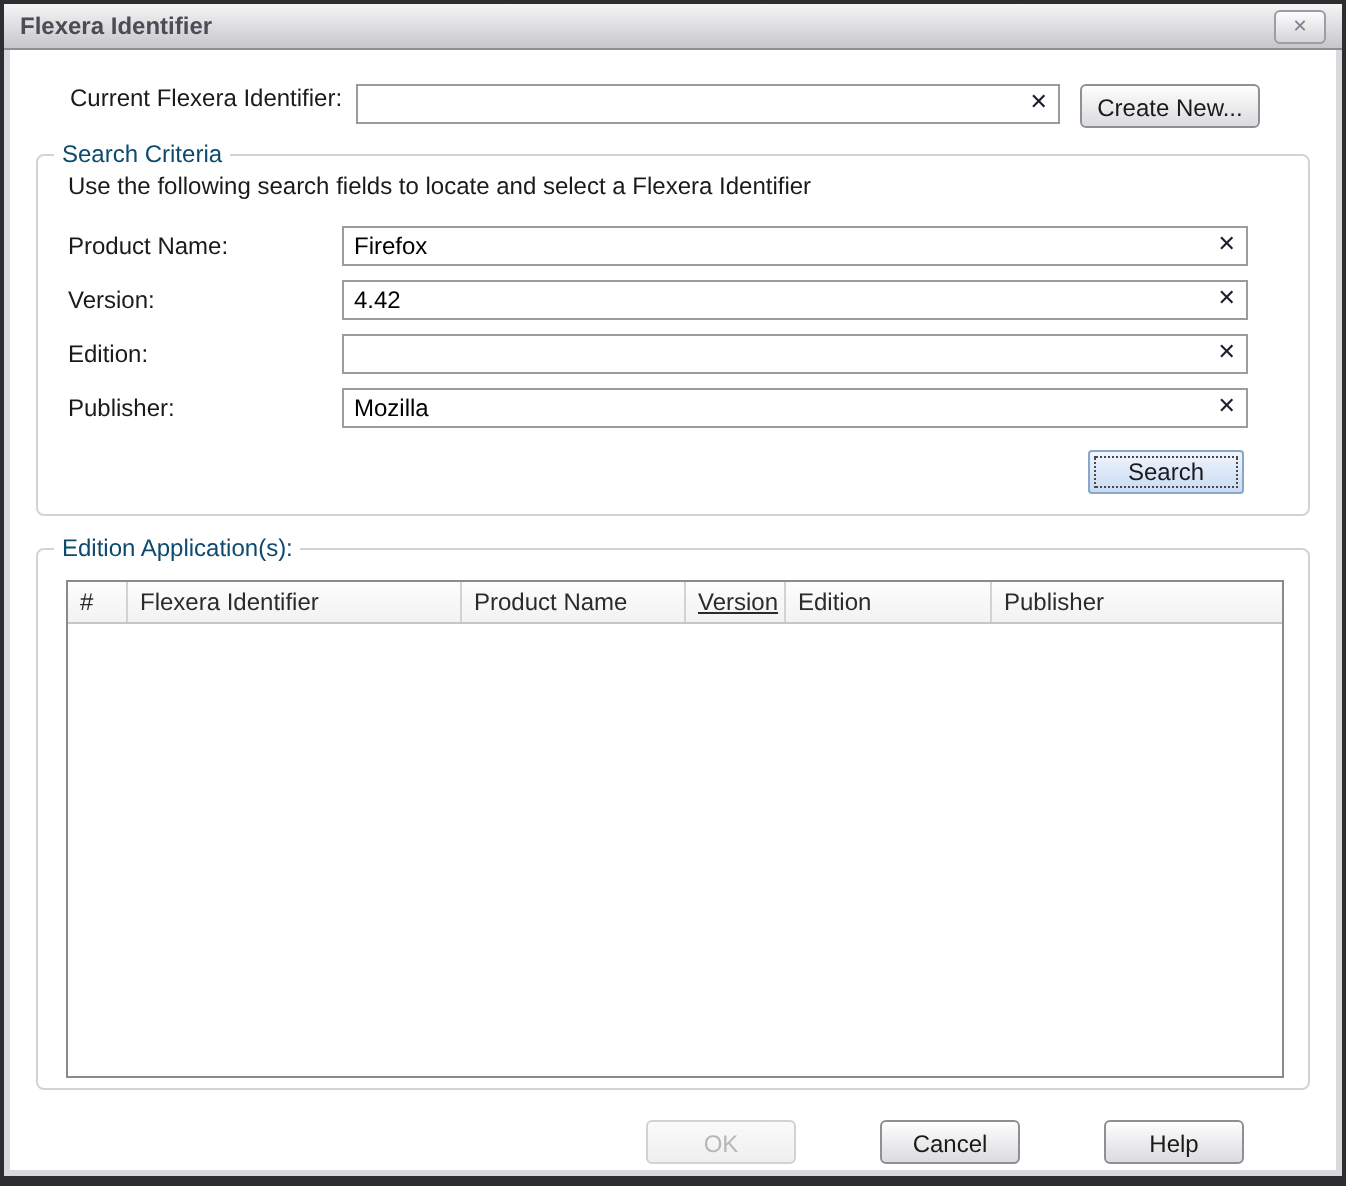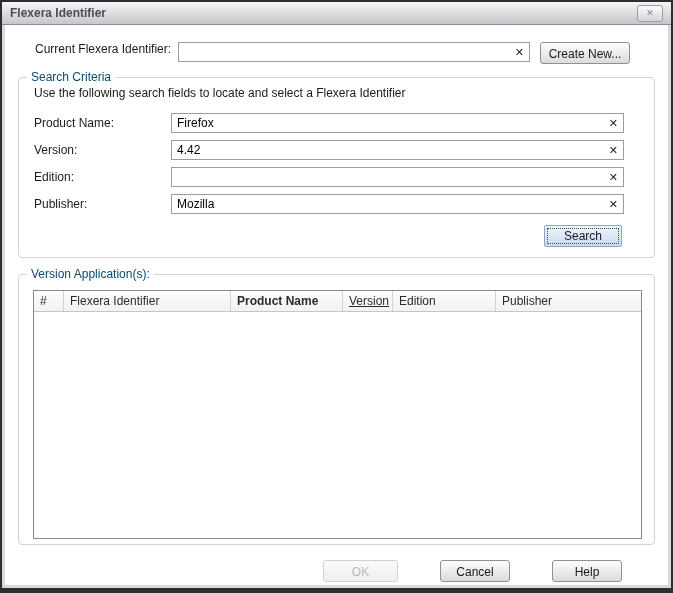--- a/index.html
+++ b/index.html
@@ -40,21 +40,21 @@
   .search-btn::after{content:"";position:absolute;left:2px;right:2px;top:2px;bottom:2px;border:1px dotted #4a4a4a;}
 
   .fs-matching{margin-top:9px;height:278px;box-sizing:border-box;}
   .table{margin:9px 12px 0 14px;height:249px;box-sizing:border-box;border:1px solid #8a8a8a;
          background:#fff;display:flex;flex-direction:column;}
   .thead{display:flex;height:20px;flex:none;border-bottom:1px solid #c6c6c9;
          background:linear-gradient(#fdfdfd,#f2f2f4);}
   .th{box-sizing:border-box;border-right:1px solid #d2d2d5;padding:3px 0 0 6px;
       color:#2b2b2b;white-space:nowrap;overflow:hidden;cursor:default;}
   .th:last-child{border-right:none;}
-  .c0{width:30px;flex:none;} .c1{width:167px;flex:none;} .c2{width:112px;flex:none;font-weight:bold;}
+  .c0{width:30px;flex:none;} .c1{width:167px;flex:none;} .c2{width:112px;flex:none;}
   .c3{width:50px;flex:none;text-decoration:underline;} .c4{width:103px;flex:none;} .c5{flex:1;}
   .tbody{flex:1;background:#fff;}
 
   .footer{display:flex;justify-content:flex-end;margin:15px 46px 0 0;gap:32px;}
   .btn-ok{width:75px;background:linear-gradient(#fafafa,#efeff1);border-color:#d2d2d5;color:#b7b7b9;}
   .btn-cancel{width:70px;margin-left:10px;}
   .btn-help{width:70px;margin-left:10px;}
 </style>
 </head>
 <body>
@@ -112,21 +112,21 @@
           <span class="clear-x">✕</span>
         </span>
       </div>
 
       <div class="search-row">
         <button class="search-btn">Search</button>
       </div>
     </fieldset>
 
     <fieldset class="fs-matching">
-      <legend>Version Application(s):</legend>
+      <legend>Edition Application(s):</legend>
       <div class="table">
         <div class="thead">
           <div class="th c0">#</div>
           <div class="th c1">Flexera Identifier</div>
           <div class="th c2">Product Name</div>
           <div class="th c3">Version</div>
           <div class="th c4">Edition</div>
           <div class="th c5">Publisher</div>
         </div>
         <div class="tbody"></div>

